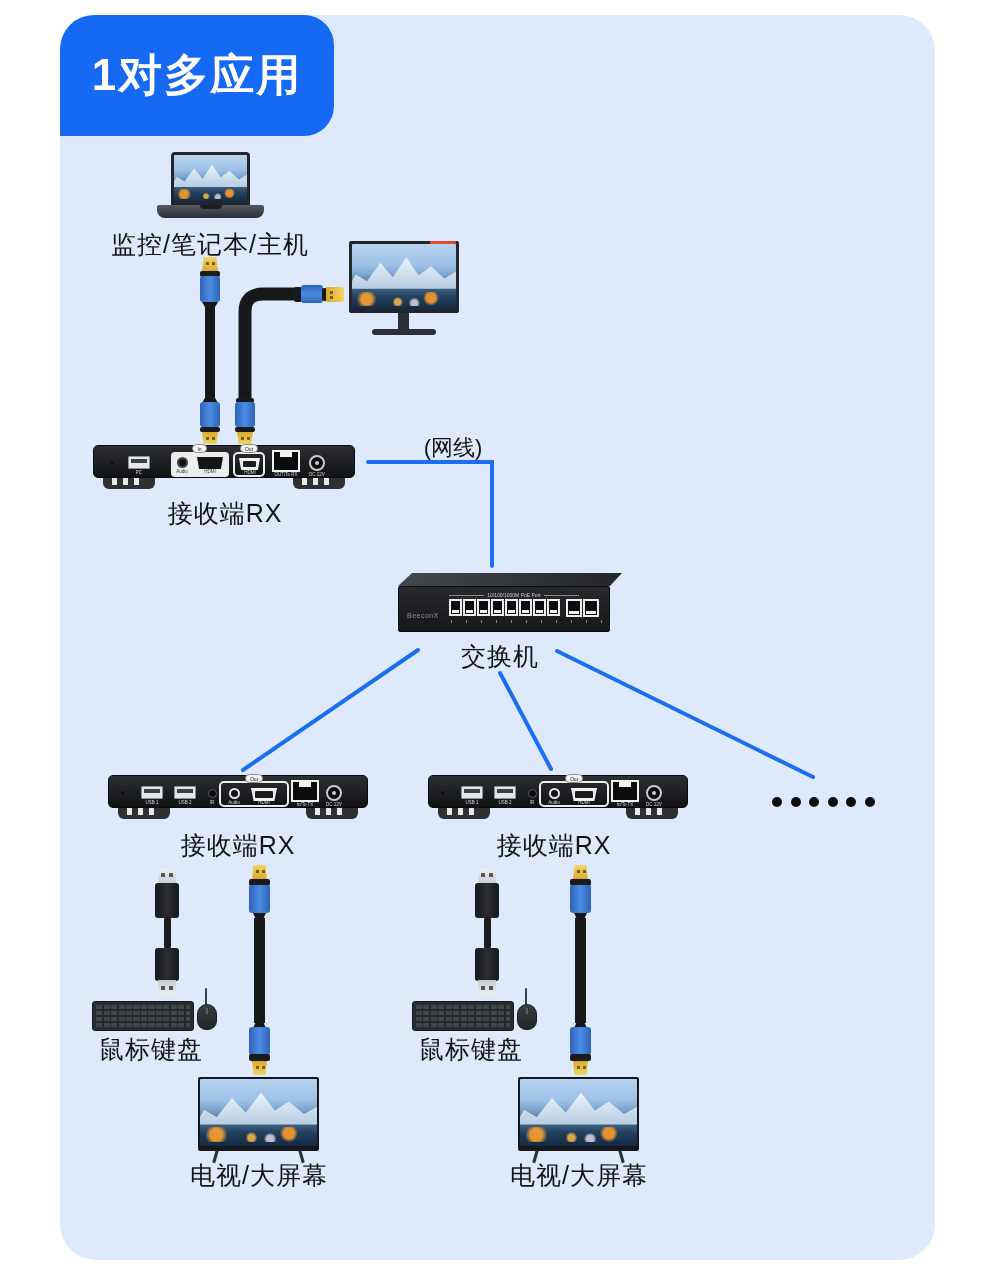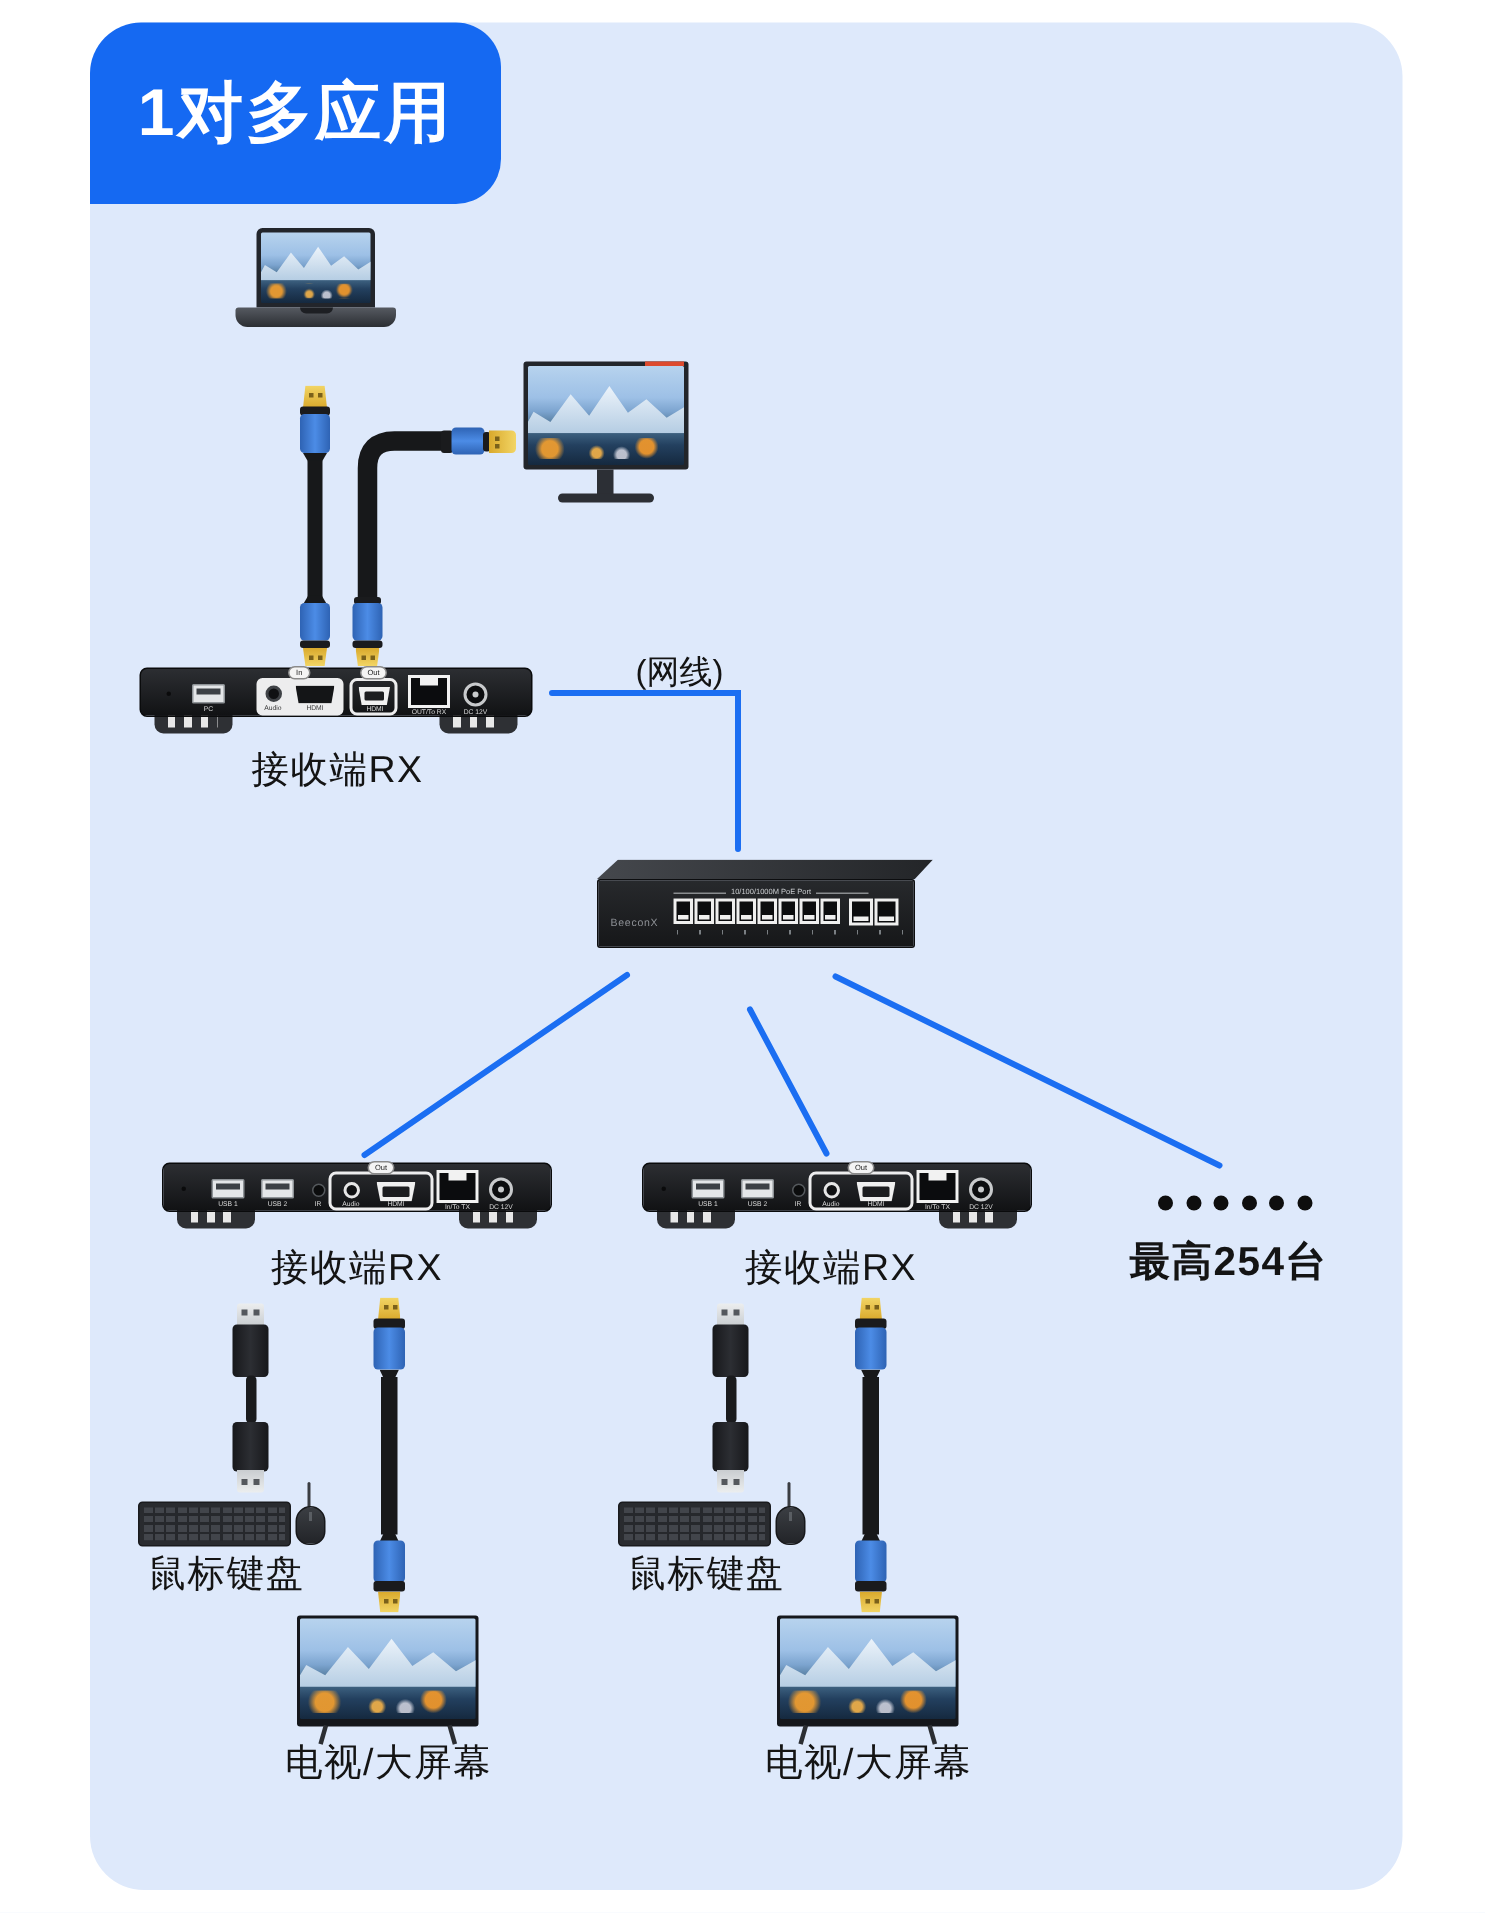--- a/index.html
+++ b/index.html
@@ -159,20 +159,21 @@
     <line class="blueline" x1="500" y1="673" x2="551" y2="769"></line>
     <line class="blueline" x1="557" y1="651" x2="813" y2="777"></line>
   </svg>
 
   <div class="abs" style="left:157px;top:152px;width:107px;height:66px;z-index:3;">
     <div class="lap-screen">
         <div class="scene"></div>
       </div>
     <div class="lap-base"></div>
   </div>
+  <div class="clabel" style="left:40px;top:231px;width:340px;">监控/笔记本/主机</div>
 
   <div class="abs" style="left:349px;top:241px;width:110px;height:95px;z-index:3;">
     <div class="mon-screen">
       <div class="scene" style="inset:3px;"></div>
       <div class="mon-red"></div>
     </div>
     <div class="mon-neck"></div>
     <div class="mon-base"></div>
   </div>
 
@@ -249,20 +250,21 @@
         <div class="port-sm"></div>
         <div class="port-sm"></div>
         <div class="port-sm"></div>
         <div class="port-sm"></div>
         <div class="port-lg gap8"></div>
         <div class="port-lg"></div>
       </div>
       <div class="sw-ticks"></div>
     </div>
   </div>
+  <div class="clabel" style="left:400px;top:643px;width:200px;">交换机</div>
 
   <div class="extender" style="left:108px;top:775px;width:260px;height:48px;">
     <div class="flange" style="left:10px;"></div>
     <div class="flange" style="left:198px;"></div>
     <div class="ext-body" style="width:260px;">
       <span class="hole" style="left:12px;top:15px;"></span>
       <div class="usb" style="left:32px;top:10px;"></div>
       <span class="plabel" style="left:26px;top:25px;width:34px;">USB 1</span>
       <div class="usb" style="left:65px;top:10px;"></div>
       <span class="plabel" style="left:59px;top:25px;width:34px;">USB 2</span>
@@ -314,21 +316,20 @@
   <div class="clabel" style="left:454px;top:832px;width:200px;">接收端RX</div>
 
   <div class="dots" style="left:772px;top:797px;">
     <span class="dot"></span>
       <span class="dot"></span>
       <span class="dot"></span>
       <span class="dot"></span>
       <span class="dot"></span>
       <span class="dot"></span>
   </div>
-  <div class="clabel bold" style="left:719px;top:827px;width:200px;">最高254台</div>
 
   <div class="usb-coupler" style="position:absolute;left:155px;top:869px;width:24px;height:126px;z-index:2;">
     <div class="silver-tip-up" style="left:3px;top:0;width:18px;height:15px;"></div>
     <div class="ubody" style="left:0;top:14px;height:35px;"></div>
     <div class="thin-cable" style="left:9px;top:48px;width:7px;height:32px;"></div>
     <div class="ubody" style="left:0;top:79px;height:33px;"></div>
     <div class="silver-tip-down" style="left:3px;top:111px;width:18px;height:15px;"></div>
   </div>
   <div class="keyboard" style="left:92px;top:1001px;"></div>
   <div class="mcord" style="left:205px;top:988px;"></div>

